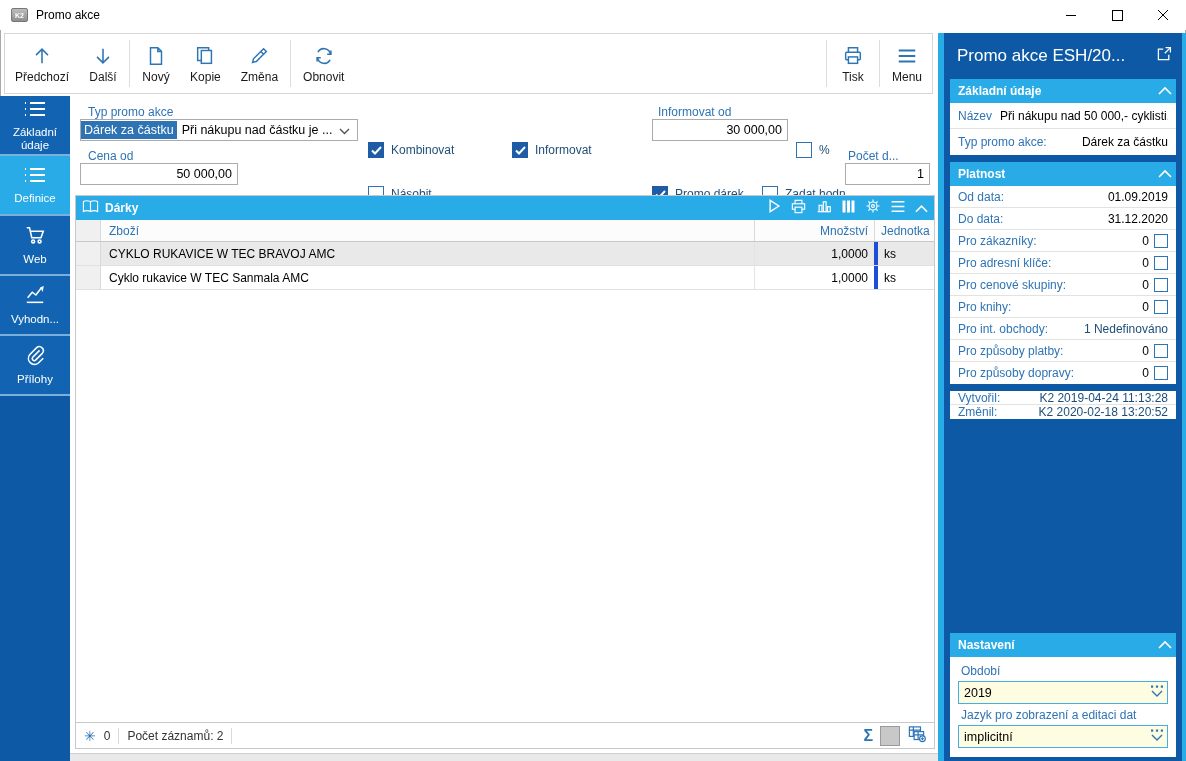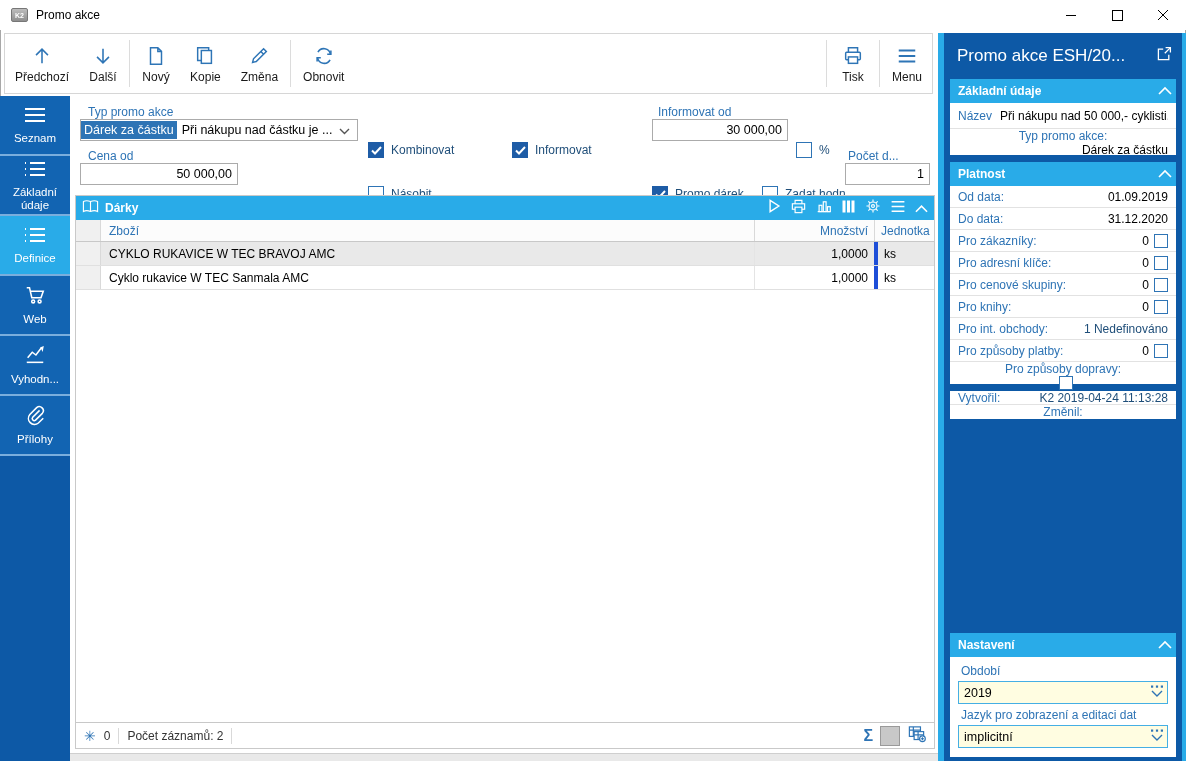--- a/index.html
+++ b/index.html
@@ -63,21 +63,21 @@
   .sb-graybtn{width:20px;height:20px;background:#c8c8c8;border:1px solid #9a9a9a;}
 
   
   .rpanel{position:absolute;top:33px;left:938px;width:248px;bottom:0;background:#0d59a6;border-left:6px solid #29abe8;border-right:4px solid #29abe8;display:flex;flex-direction:column;}
   .rp-header{height:46px;display:flex;align-items:center;padding:0 10px 0 13px;color:#fff;font-size:17px;flex:none;}
   .rp-header .rp-title{flex:1;white-space:nowrap;overflow:hidden;}
   .card{background:#fff;margin:0 6px 7px;flex:none;}
   .card-header{height:24px;background:#29abe8;color:#fff;font-weight:bold;font-size:12px;display:flex;align-items:center;padding:0 4px 0 8px;}
   .card-header .ch-spring{flex:1;}
   .crow{display:flex;align-items:center;padding:0 8px;border-bottom:1px solid #e2e2e2;font-size:12px;}
-  .crow:last-child{border-bottom:none;flex-direction:column;}
+  .crow:last-child{border-bottom:none;}
   .crow .lbl{color:#2e74b5;white-space:nowrap;}
   .crow .val{margin-left:auto;color:#000;white-space:nowrap;overflow:hidden;}
   .crow .val.navy{color:#1f4e79;}
   .h26{height:26px;} .h22{height:22px;} .h23{height:14px;}
   .cb-sm{width:14px;height:14px;border:1px solid #2e74b5;background:#fff;margin-left:5px;flex:none;}
   .rp-spacer{flex:1;}
   .nast-body{padding:3px 8px 9px;}
   .nast-lbl{color:#2e74b5;font-size:12px;margin:4px 0 3px 3px;}
   .combo-y{height:23px;background:#fffde1;border:1px solid #45afe4;display:flex;align-items:center;padding:0 2px 0 5px;font-size:12.5px;color:#000;}
   .combo-y .dd{margin-left:auto;flex:none;}
@@ -181,26 +181,20 @@
       <span>
           <svg width="24" height="22" viewBox="0 0 24 24" stroke="#2e75b6" stroke-width="2">
             <path d="M3 6h18M3 12h18M3 18h18"></path>
           </svg>
         </span>
       <span>Menu</span>
     </button>
   </div>
 
   <div class="sidebar">
-    <div class="side-item">
-      <span><svg width="26" height="20" viewBox="0 0 26 20" stroke="#fff" stroke-width="2">
-            <path d="M3 4h20M3 10h20M3 16h20"></path>
-          </svg></span>
-      <span>Seznam</span>
-    </div>
     <div class="side-item">
       <span><svg width="26" height="20" viewBox="0 0 26 20" stroke="#fff" stroke-width="2">
             <path d="M8 4h15M8 10h15M8 16h15"></path>
             <path d="M3 4h1M3 10h1M3 16h1" stroke-dasharray="1 2"></path>
           </svg></span>
       <span>Základní údaje</span>
     </div>
     <div class="side-item active">
       <span><svg width="26" height="20" viewBox="0 0 26 20" stroke="#fff" stroke-width="2">
             <path d="M8 4h15M8 10h15M8 16h15"></path>

